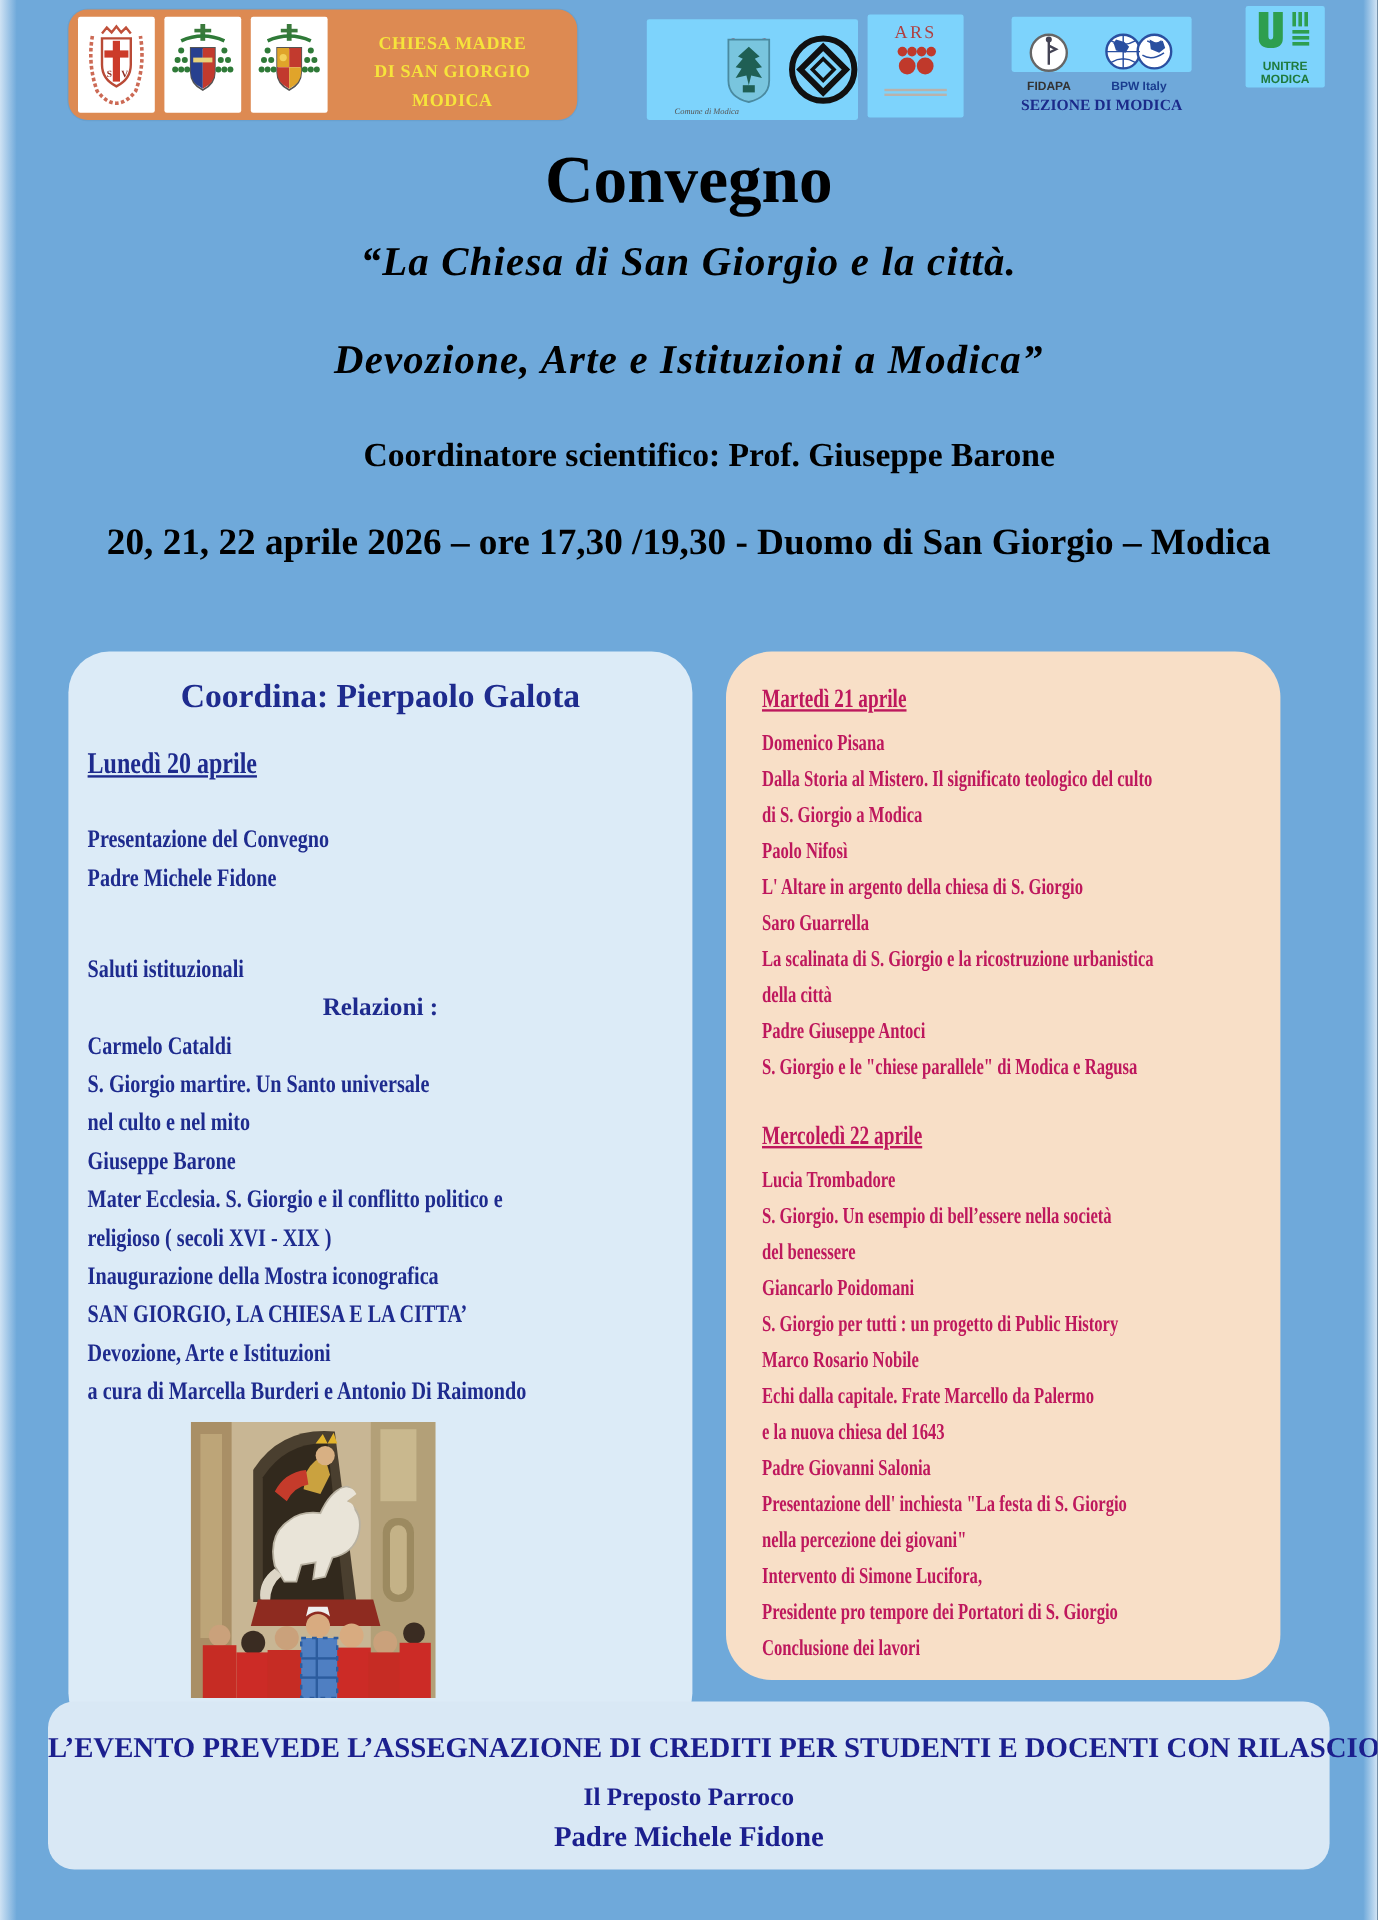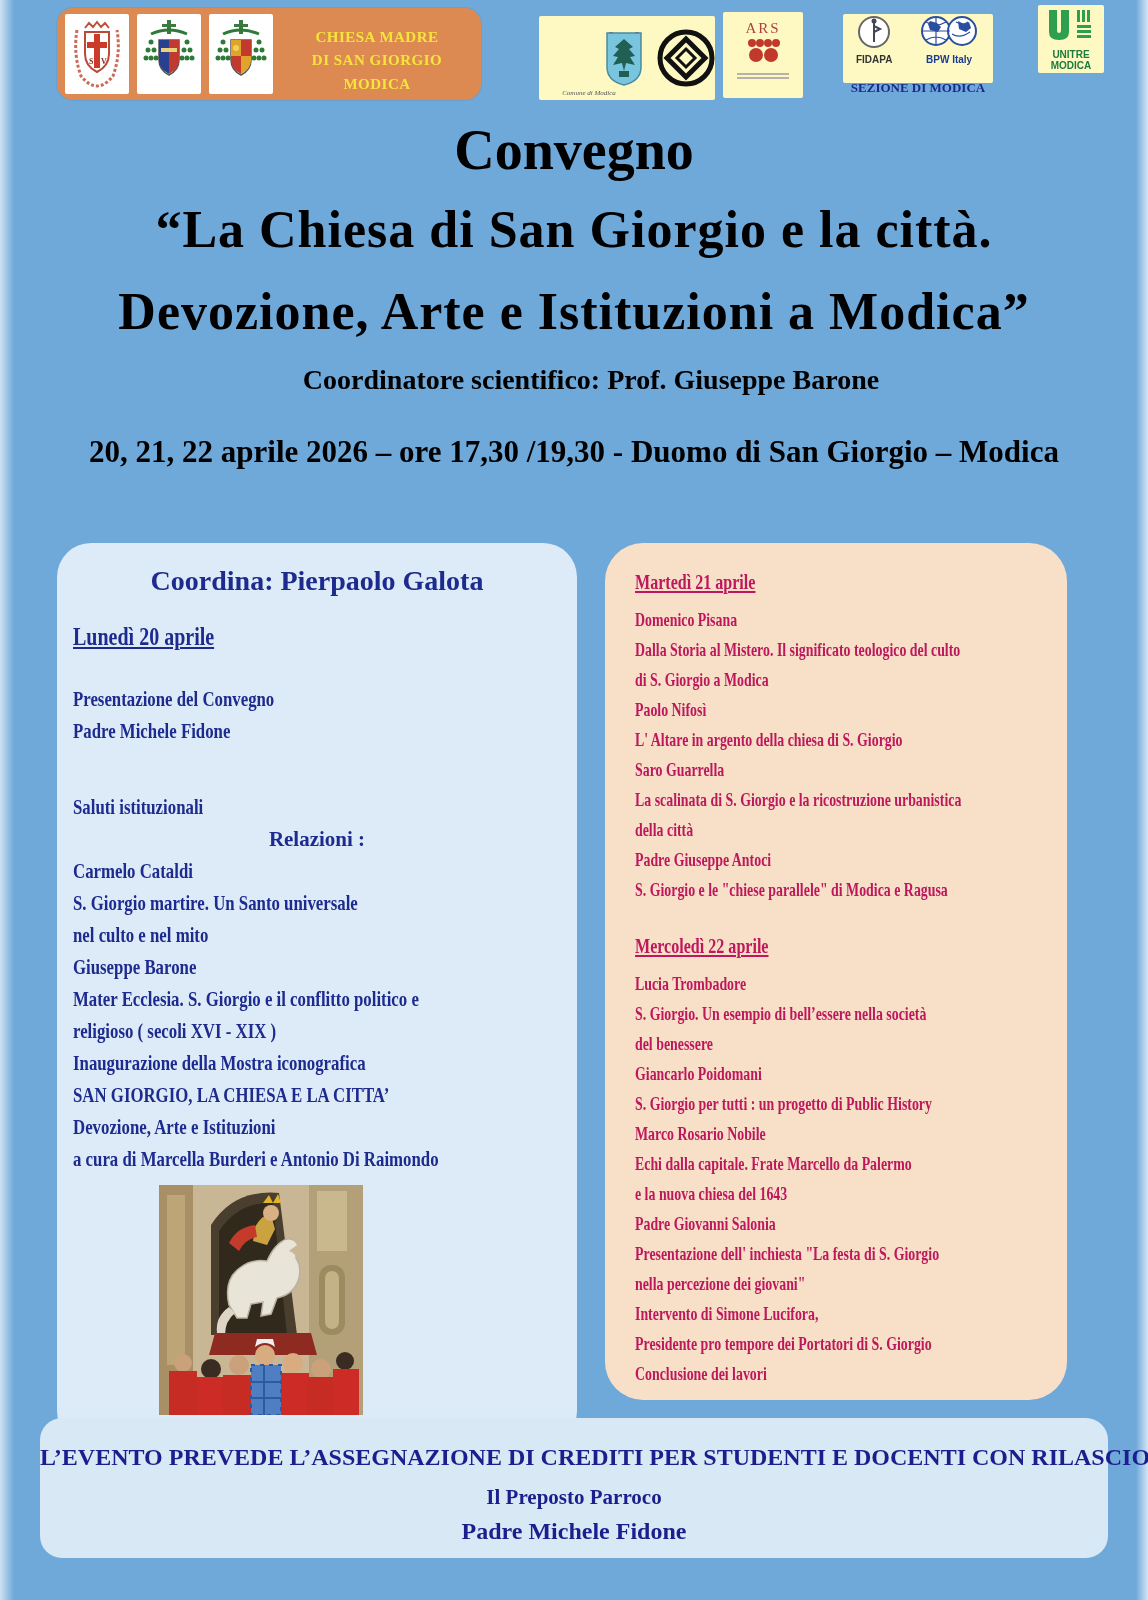--- a/index.html
+++ b/index.html
@@ -9,41 +9,41 @@
   .edge.l{left:0;width:14px;background:linear-gradient(to right,rgba(230,240,250,.8),rgba(230,240,250,0));}
   .edge.r{right:0;width:12px;background:linear-gradient(to left,rgba(230,240,250,.85),rgba(230,240,250,0));}
 
   
   .church-box{position:absolute;left:57px;top:8px;width:424px;height:92px;background:#dd8a52;
     border-radius:16px;display:flex;align-items:center;box-shadow:0 0 0 1px rgba(0,0,0,.05);}
   .crest-tile{width:64px;height:80px;background:#fff;margin-left:8px;border-radius:2px;
     display:flex;align-items:center;justify-content:center;flex:none;}
   .church-text{flex:1;text-align:center;color:#f6e43b;font-weight:bold;font-size:15px;
     line-height:1.55;letter-spacing:.5px;margin-top:14px;}
-  .whitebox{position:absolute;background:#fef9c3;border-radius:2px;}
+  .whitebox{position:absolute;background:#7dd3fc;border-radius:2px;}
   .box-comune{left:539px;top:16px;width:176px;height:84px;display:flex;align-items:center;justify-content:flex-end;gap:8px;font-style:italic;}
   .comune-cap{position:absolute;left:0;bottom:3px;width:100px;text-align:center;font-size:7px;color:#555;}
   .box-ars{left:723px;top:12px;width:80px;height:86px;text-align:center;padding-top:8px;box-sizing:border-box;}
   .ars-title{font-size:15px;color:#b04040;letter-spacing:2px;font-family:"Liberation Serif",serif;}
   .ars-bars{margin:4px auto 0;width:52px;}
   .ars-bars div{height:2px;background:#b9b2ab;margin-top:2px;}
-  .box-fidapa{left:843px;top:14px;width:150px;height:69px;display:flex;align-items:flex-start;justify-content:space-around;padding-top:0;box-sizing:border-box;}
+  .box-fidapa{left:843px;top:14px;width:150px;height:46px;display:flex;align-items:flex-start;justify-content:space-around;padding-top:12px;box-sizing:border-box;}
   .logo-col{text-align:center;}
   .logo-col .lbl{font-family:"Liberation Sans",sans-serif;font-weight:bold;font-size:10px;color:#333;margin-top:0;}
   .logo-col .lbl.bpw{color:#1a3c8f;}
   .sezione{position:absolute;left:843px;top:80px;width:150px;text-align:center;
     color:#1b2a8a;font-weight:bold;font-size:13px;}
   .box-unitre{left:1038px;top:5px;width:66px;height:68px;text-align:center;padding-top:3px;box-sizing:border-box;}
   .unitre-txt{font-family:"Liberation Sans",sans-serif;font-weight:bold;font-size:10px;
     color:#1e7a3c;line-height:1.1;margin-top:1px;}
 
   
   .tline{position:absolute;left:0;width:100%;text-align:center;color:#000000;font-weight:bold;}
   .t-kicker{top:118px;font-size:56px;}
-  .t-quote{font-size:52px;letter-spacing:1px;}
+  .t-quote{font-style:italic;font-size:34px;letter-spacing:1px;}
   .t-q1{top:200px;}
   .t-q2{top:282px;}
   .t-coord{top:364px;font-size:28px;margin-left:17px;}
   .t-date{top:434px;font-size:31px;}
 
   
   .panel{position:absolute;box-sizing:border-box;font-weight:bold;}
   .panel-left{left:57px;top:543px;width:520px;height:902px;background:#dcebf7;
     border-radius:34px;padding:16px 16px 0 16px;color:#1e2b8e;font-size:21px;}
   .lp-heading{text-align:center;font-size:28px;margin:6px 0 24px;}

